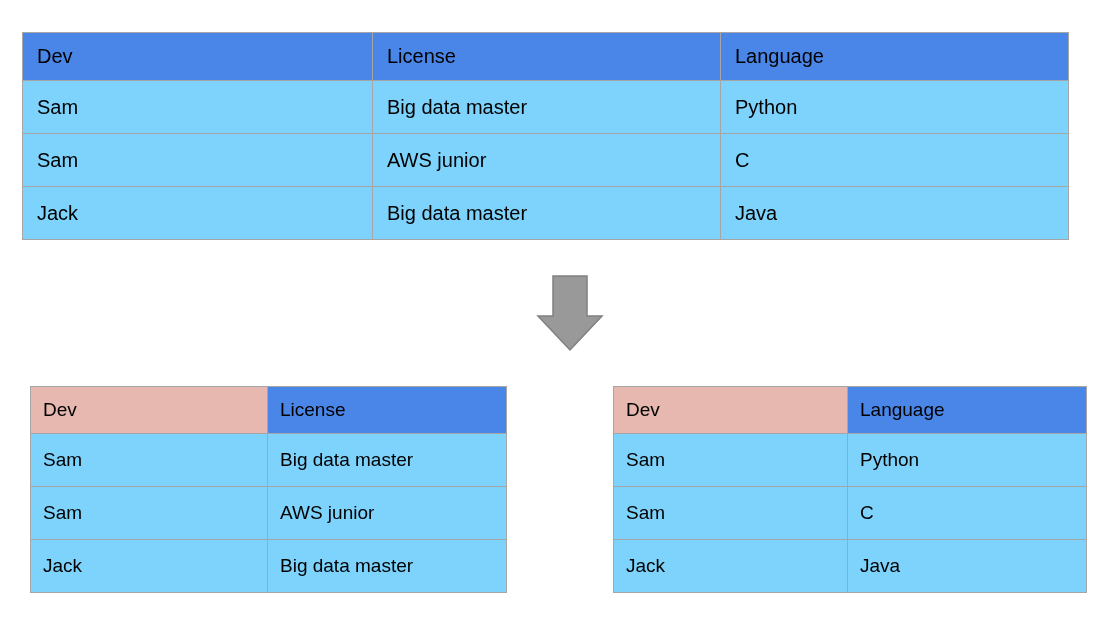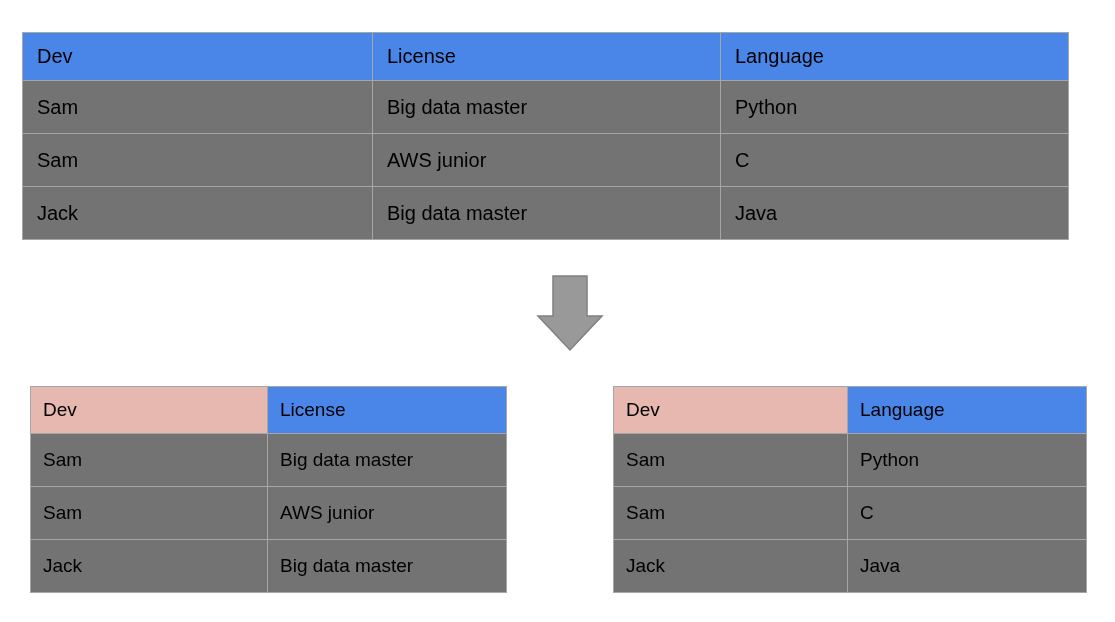--- a/index.html
+++ b/index.html
@@ -20,21 +20,21 @@
   .canvas {
     position: absolute;
     inset: 0;
   }
 
   
   .tbl {
     position: absolute;
     border-collapse: collapse;
     table-layout: fixed;
-    background: #737373;
+    background: #7dd3fc;
   }
   .tbl td {
     border: 1px solid #a6a6a6;
     padding: 0 12px;
     color: #000000;
     vertical-align: middle;
     white-space: nowrap;
     overflow: hidden;
     text-overflow: ellipsis;
   }

